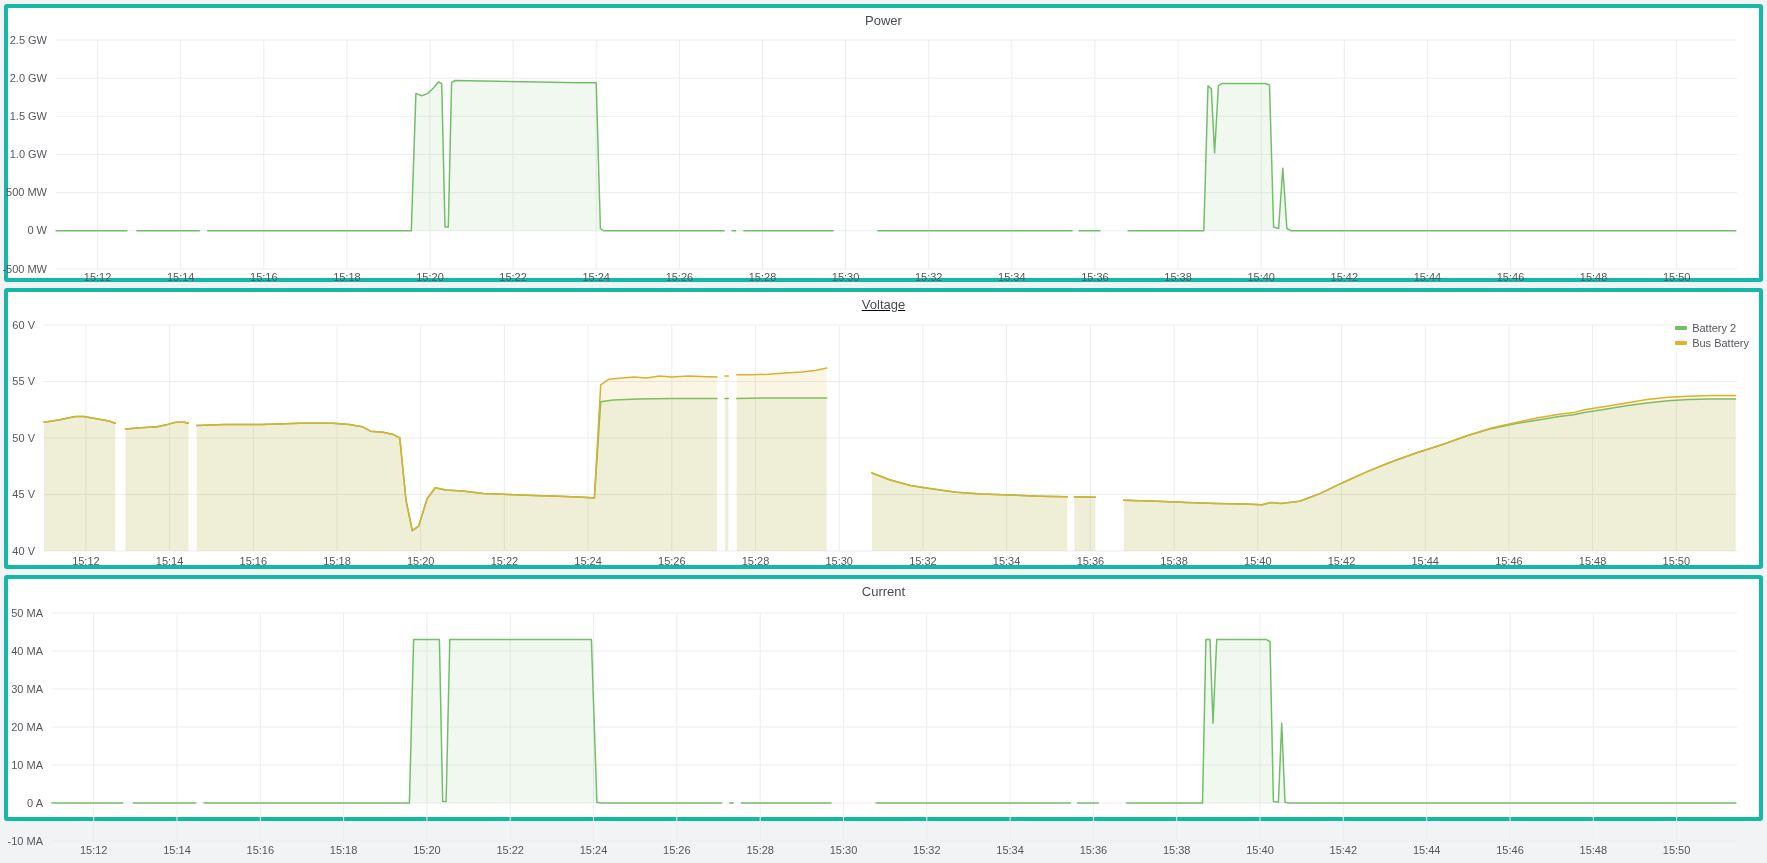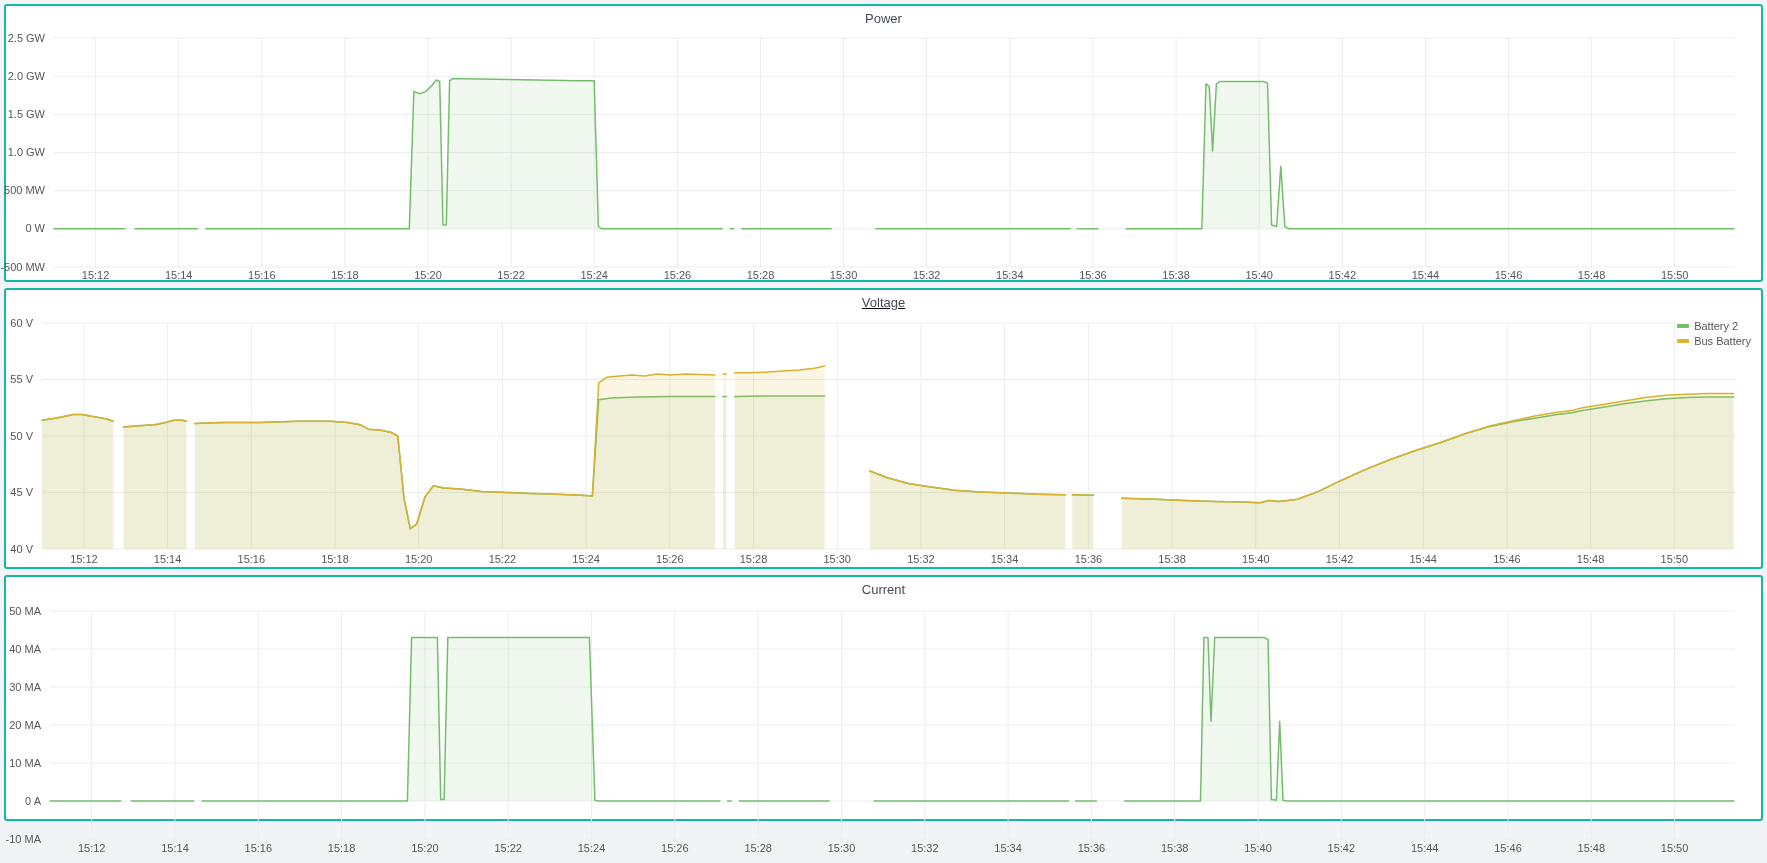--- a/index.html
+++ b/index.html
@@ -10,21 +10,21 @@
     overflow:hidden;
   }
   .dashboard{
     box-sizing:border-box;
     padding:4px;
     display:flex;flex-direction:column;gap:6px;
   }
   .panel{
     box-sizing:border-box;
     background:#ffffff;
-    border:2px solid #14b8a6;
+    border:4px solid #14b8a6;
     border-radius:3px;
     box-shadow:0 1px 1px rgba(0,0,0,0.03);
     display:flex;flex-direction:column;
   }
   .panel-power{height:278px;}
   .panel-voltage{height:281px;text-decoration:underline;}
   .panel-current{height:246px;}
   .panel-title{
     height:24px;flex:0 0 24px;
     display:flex;align-items:center;justify-content:center;

